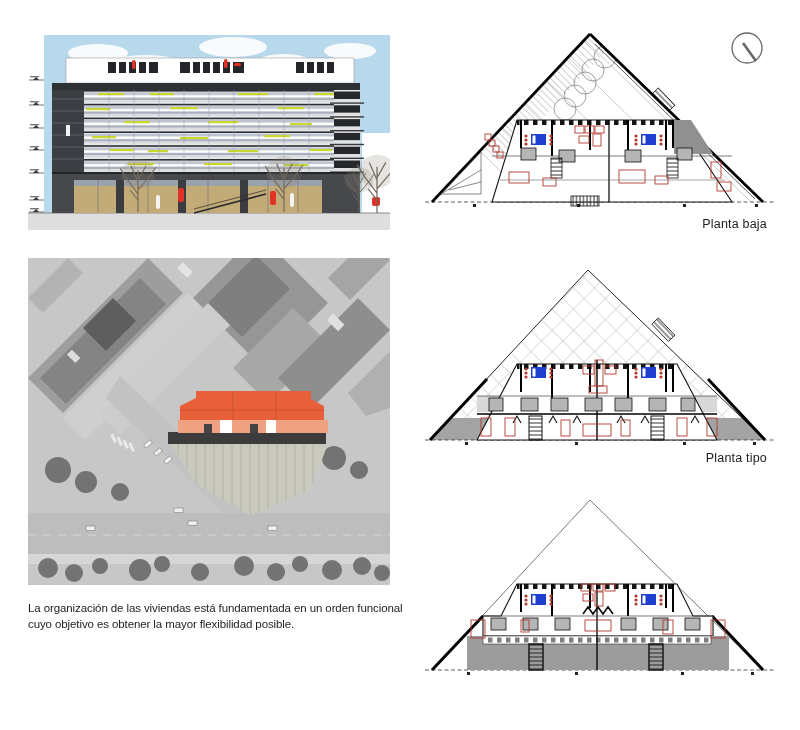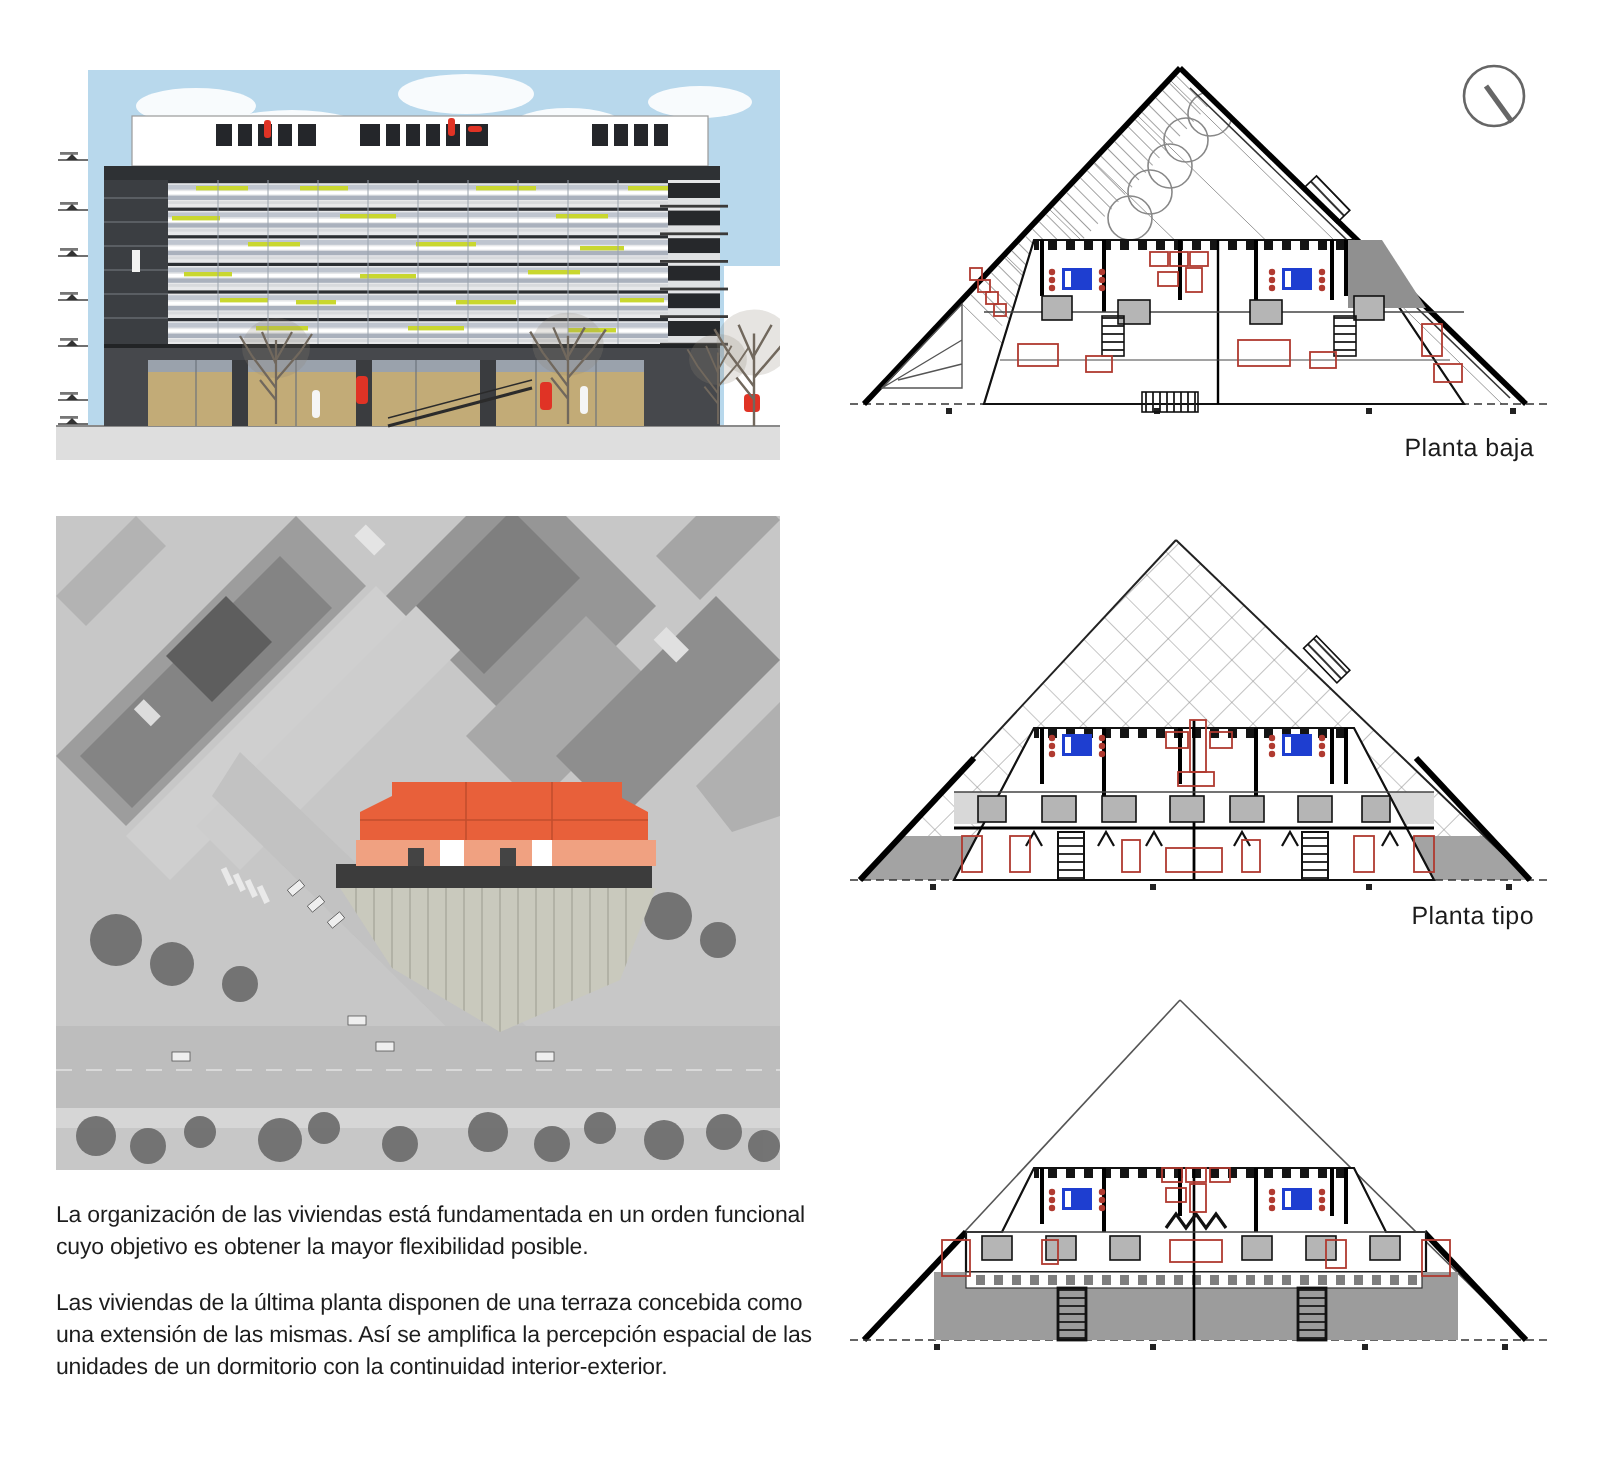--- a/index.html
+++ b/index.html
@@ -297,21 +297,20 @@
             <line x1="267" y1="186" x2="267" y2="260"></line>
           <line x1="276" y1="186" x2="276" y2="260"></line>
             <line x1="285" y1="186" x2="285" y2="260"></line>
         </g>
       </g>
     </svg>
   </div>
 
   <div class="textblock">
     <p>La organización de las viviendas está fundamentada en un orden funcional cuyo objetivo es obtener la mayor flexibilidad posible.</p>
-    <p>Las viviendas de la última planta disponen de una terraza concebida como una extensión de las mismas. Así se amplifica la percepción espacial de las unidades de un dormitorio con la continuidad interior-exterior.</p>
   </div>
 
   <div class="fig" style="left:425px;top:266px;width:350px">
     <svg viewBox="0 0 350 180" width="350" height="180">
       <defs>
         <pattern id="p2s" width="4" height="4" patternUnits="userSpaceOnUse">
             <path d="M0,1H4" stroke="#1a1a1a" stroke-width="0.9"></path>
           </pattern>
         <pattern id="p2w" width="9" height="5" patternUnits="userSpaceOnUse">
             <rect width="4.5" height="5" fill="#141414"></rect>

